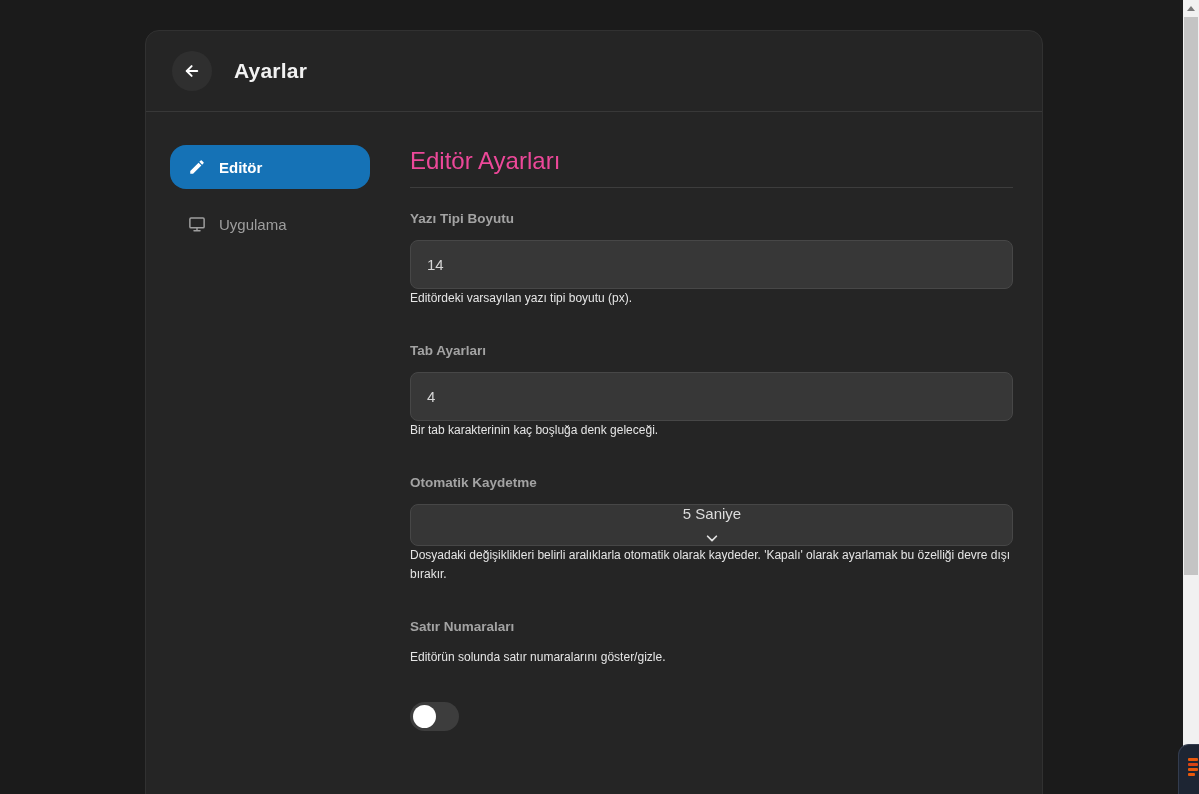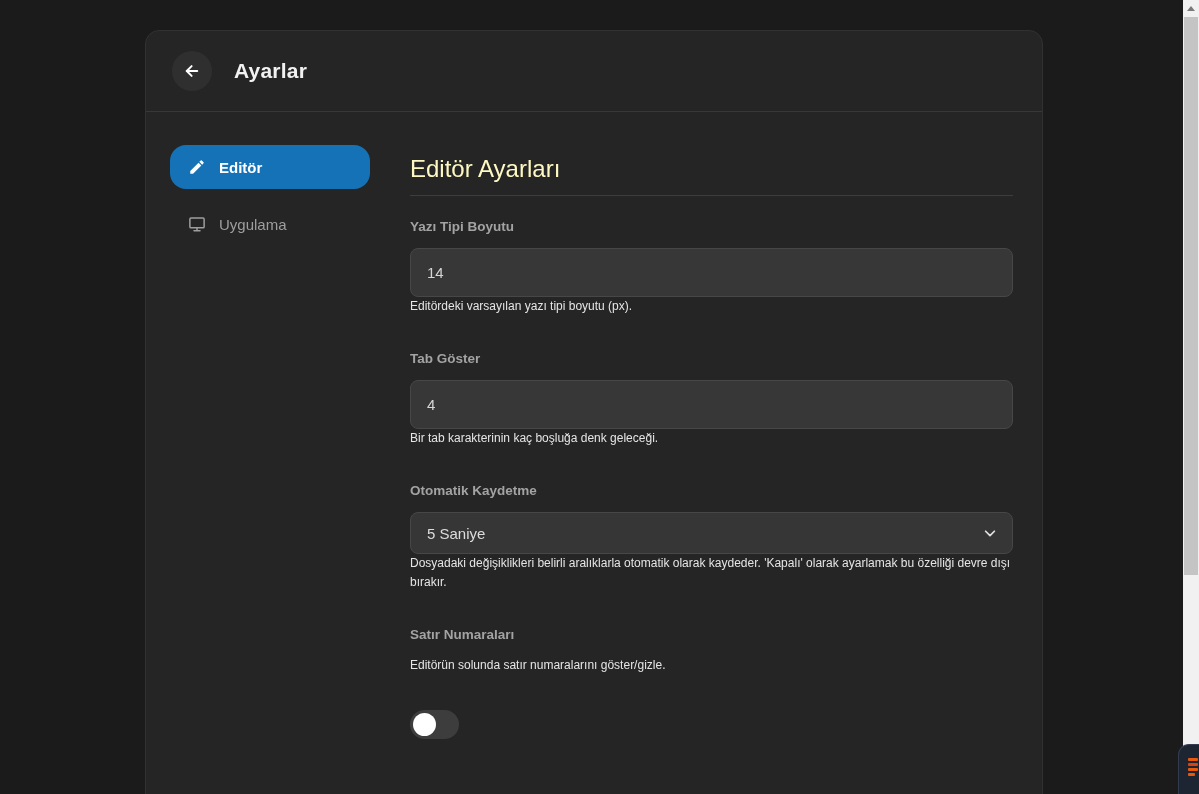--- a/index.html
+++ b/index.html
@@ -65,22 +65,22 @@
   .side-item.active {
     background: #1572b6;
     color: #ffffff;
     font-weight: 700;
   }
 
   
   .main { width: 605px; }
   .section-title {
     font-size: 24px; font-weight: 400;
-    color: #fef9c3;
-    margin-top: 10px;
+    color: #ec4899;
+    margin-top: 2px;
   }
   .title-divider {
     border: none;
     border-top: 1px solid #3d3d3d;
     margin: 12px 0 23px 0;
   }
   .setting { margin-bottom: 35px; }
   .setting-label {
     font-size: 13.5px; font-weight: 700;
     color: #a3a3a3;
@@ -100,20 +100,21 @@
   .select {
     width: 100%; height: 42px;
     background: #363636;
     border: 1px solid #474747;
     border-radius: 8px;
     display: flex; align-items: center; justify-content: space-between;
     padding: 0 15px 0 16px;
     font-size: 15px;
     color: #dcdcdc;
     cursor: pointer;
+    flex-direction: column;
   }
   .select .chev { width: 14px; height: 14px; display: flex; }
   .help {
     margin-top: 0;
     font-size: 12px;
     color: #e5e5e5;
     line-height: 19px;
   }
   .toggle-row { display: flex; align-items: center; }
   .toggle {
@@ -231,21 +232,21 @@
       <h2 class="section-title">Editör Ayarları</h2>
       <hr class="title-divider">
 
       <div class="setting">
         <div class="setting-label">Yazı Tipi Boyutu</div>
         <input class="text-input" type="text" value="14" style="">
         <div class="help">Editördeki varsayılan yazı tipi boyutu (px).</div>
       </div>
 
       <div class="setting">
-        <div class="setting-label">Tab Göster</div>
+        <div class="setting-label">Tab Ayarları</div>
         <input class="text-input" type="text" value="4" style="">
         <div class="help">Bir tab karakterinin kaç boşluğa denk geleceği.</div>
       </div>
 
       <div class="setting">
         <div class="setting-label">Otomatik Kaydetme</div>
         <div class="select">
           <span>5 Saniye</span>
           <span class="chev">
             <svg viewBox="0 0 16 16" width="14" height="14" fill="none" stroke="#e0e0e0" stroke-width="2" stroke-linecap="round" stroke-linejoin="round">

